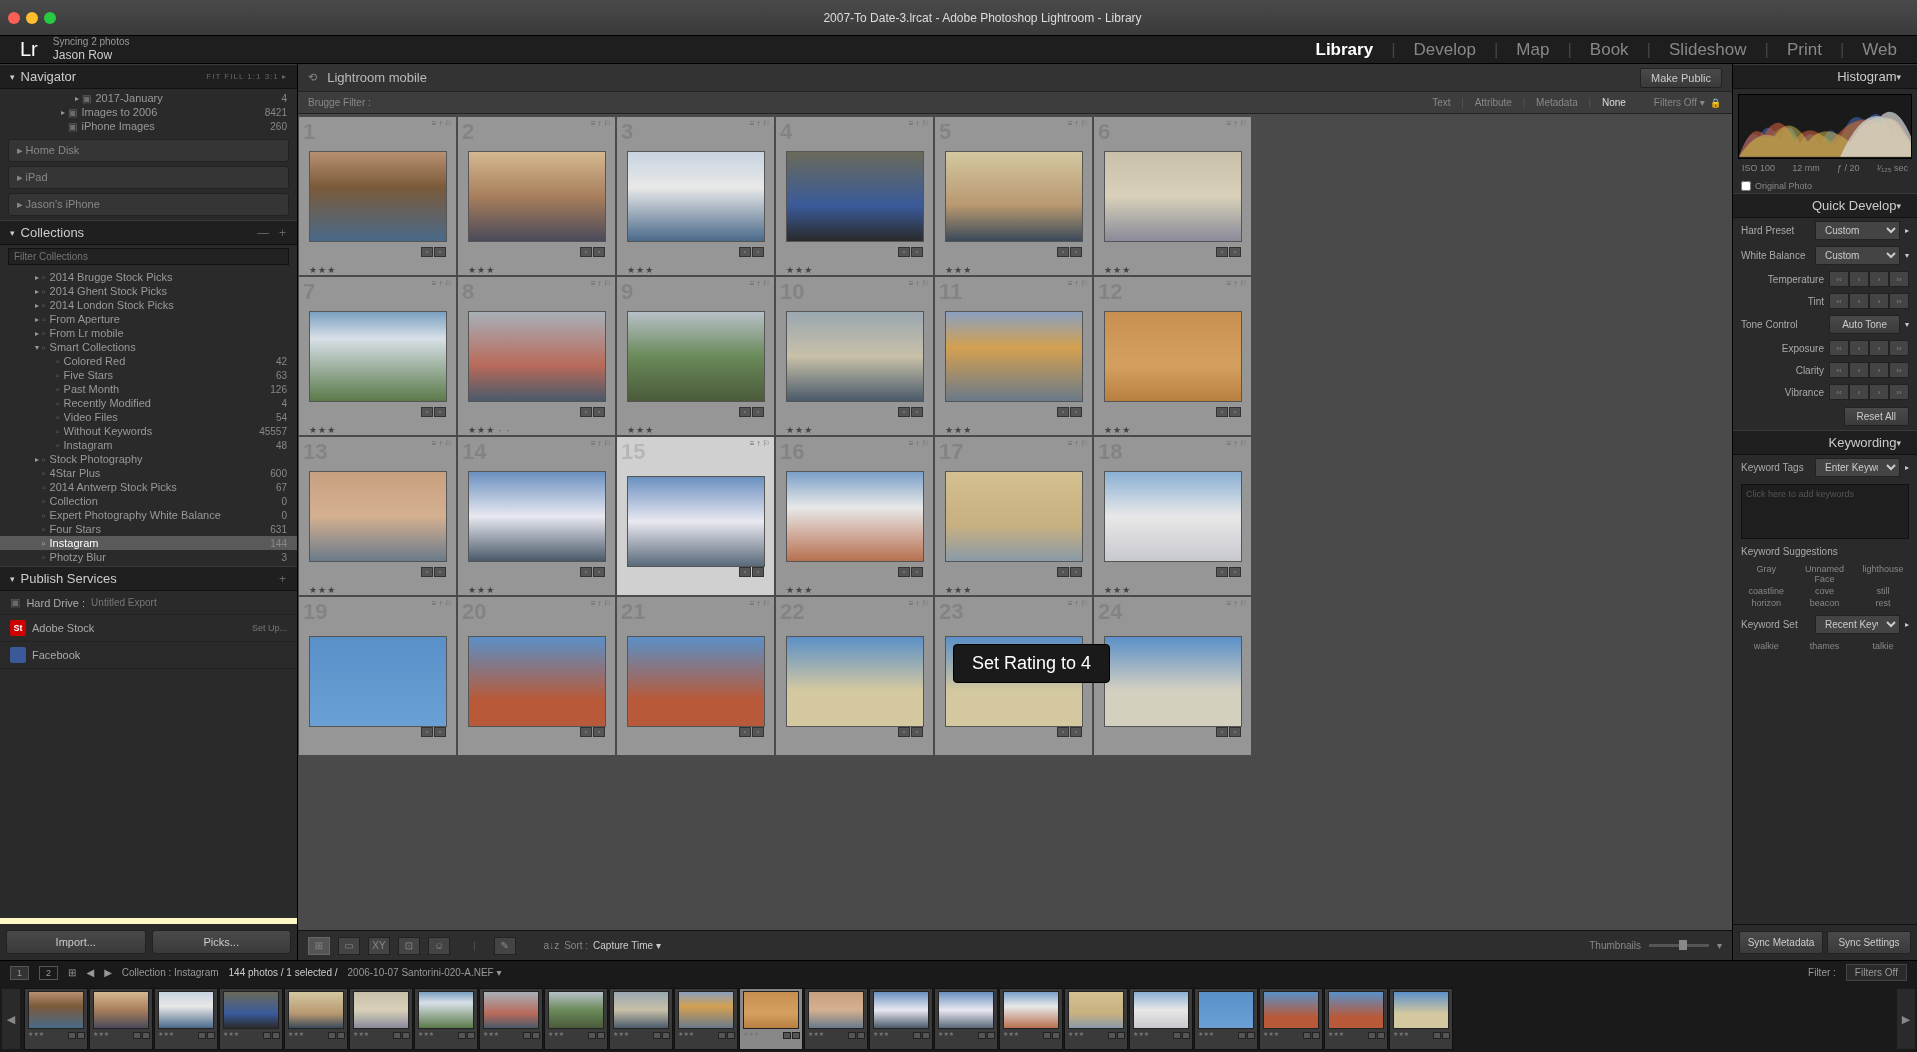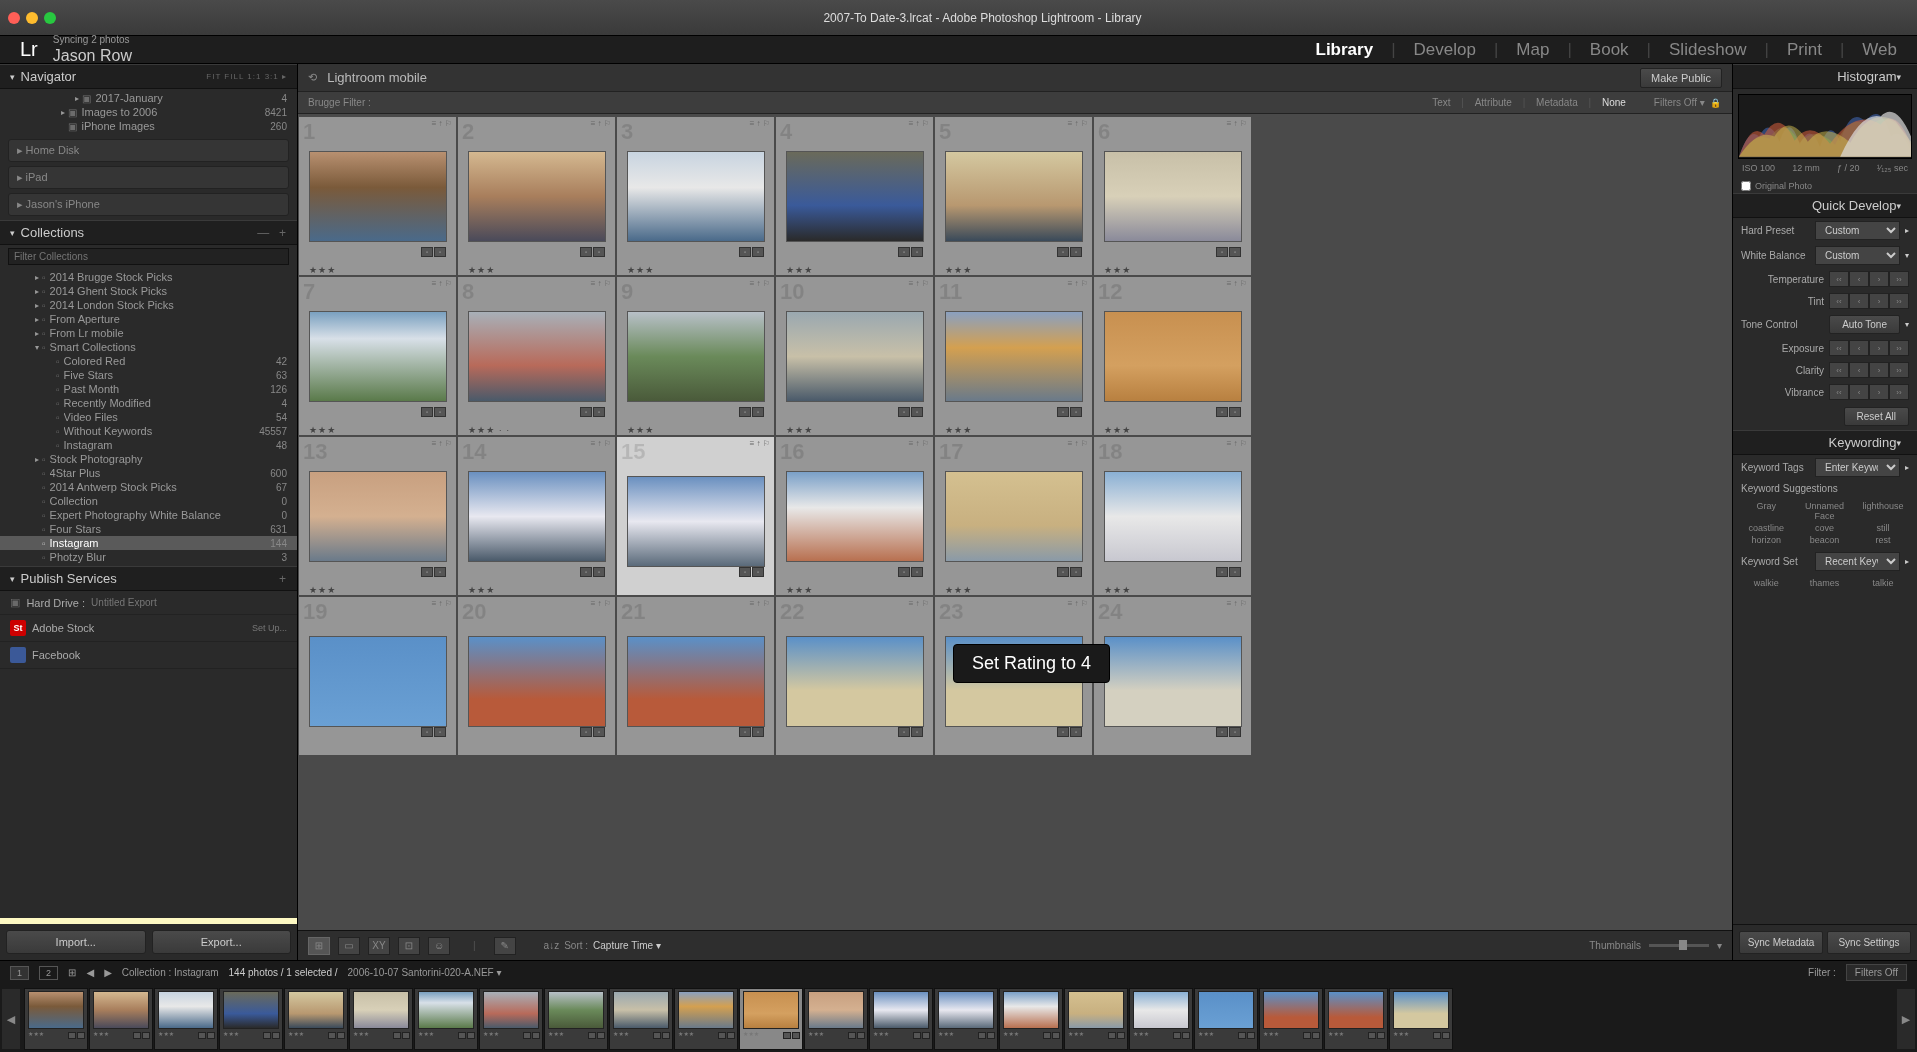--- a/index.html
+++ b/index.html
@@ -4,21 +4,21 @@
 <style>
 * { margin: 0; padding: 0; box-sizing: border-box; font-family: -apple-system, "Helvetica Neue", Arial, sans-serif; }
 body { background: #1a1a1a; color: #ccc; font-size: 11px; overflow: hidden; width: 1917px; height: 1052px; }
 .titlebar { height: 36px; background: linear-gradient(#4a4a4a, #3a3a3a); display: flex; align-items: center; padding: 0 8px; border-bottom: 1px solid #000; }
 .traffic { display: flex; gap: 6px; }
 .traffic span { width: 12px; height: 12px; border-radius: 50%; display: inline-block; }
 .title-text { flex: 1; text-align: center; font-size: 12px; color: #ddd; }
 .topbar { height: 28px; background: #1e1e1e; display: flex; align-items: center; padding: 0 20px; border-bottom: 1px solid #000; }
 .logo { font-size: 20px; font-weight: 300; color: #fff; margin-right: 15px; }
 .identity { font-size: 10px; line-height: 1.2; color: #999; }
-.identity .name { color: #ccc; font-size: 16px; }
+.identity .name { color: #ccc; font-size: 12px; }
 .modules { margin-left: auto; display: flex; gap: 18px; font-size: 17px; color: #888; }
 .modules .mod { cursor: pointer; }
 .modules .mod.active { color: #fff; font-weight: 700; }
 .modules .sep { color: #444; }
 .main { display: flex; height: calc(100% - 22px - 40px - 24px - 70px); }
 .left-panel { width: 298px; background: #2a2a2a; border-right: 1px solid #000; display: flex; flex-direction: column; overflow: hidden; }
 .right-panel { width: 185px; background: #2a2a2a; border-left: 1px solid #000; display: flex; flex-direction: column; overflow: hidden; }
 .center { flex: 1; background: #4a4a4a; display: flex; flex-direction: column; position: relative; }
 .panel-header { background: #1f1f1f; padding: 4px 10px; display: flex; align-items: center; border-top: 1px solid #3a3a3a; border-bottom: 1px solid #111; }
 .panel-header .tri { margin-right: 6px; font-size: 9px; }
@@ -342,21 +342,21 @@
           <span class="setup">Set Up...</span>
         </div>
         <div class="pubserv-row">
           <span style="width:16px;height:16px;background:#3b5998;display:inline-block;border-radius:2px;"></span>
           <span>Facebook</span>
         </div>
       </div>
 
     <div class="import-row">
       <button>Import...</button>
-      <button>Export...</button>
+      <button>Picks...</button>
     </div>
   </div>
 
   <div class="center">
     <div class="crumb-bar">
       <span style="margin-right:10px;color:#888;">⟲</span>
       <span class="crumb">Lightroom mobile</span>
       <button class="make-public">Make Public</button>
     </div>
     <div class="filter-bar">
@@ -834,20 +834,21 @@
 
     <div class="panel-header right">
       <span class="title">Keywording</span>
       <span class="tri">▾</span>
     </div>
     <div class="qd-row">
         <span class="qd-label" style="text-align:left;">Keyword Tags</span>
         <select class="qd-select"><option>Enter Keywords</option></select>
         <span style="font-size:8px;">▸</span>
       </div>
+    <div class="kw-entry">Click here to add keywords</div>
     <div class="qd-row">
         <span class="qd-label" style="text-align:left;">Keyword Suggestions</span>
       </div>
     <div class="kw-sugg" id="kw-sugg">
         <span>Gray</span>
         <span>Unnamed Face</span>
         <span>lighthouse</span>
         <span>coastline</span>
         <span>cove</span>
         <span>still</span>

